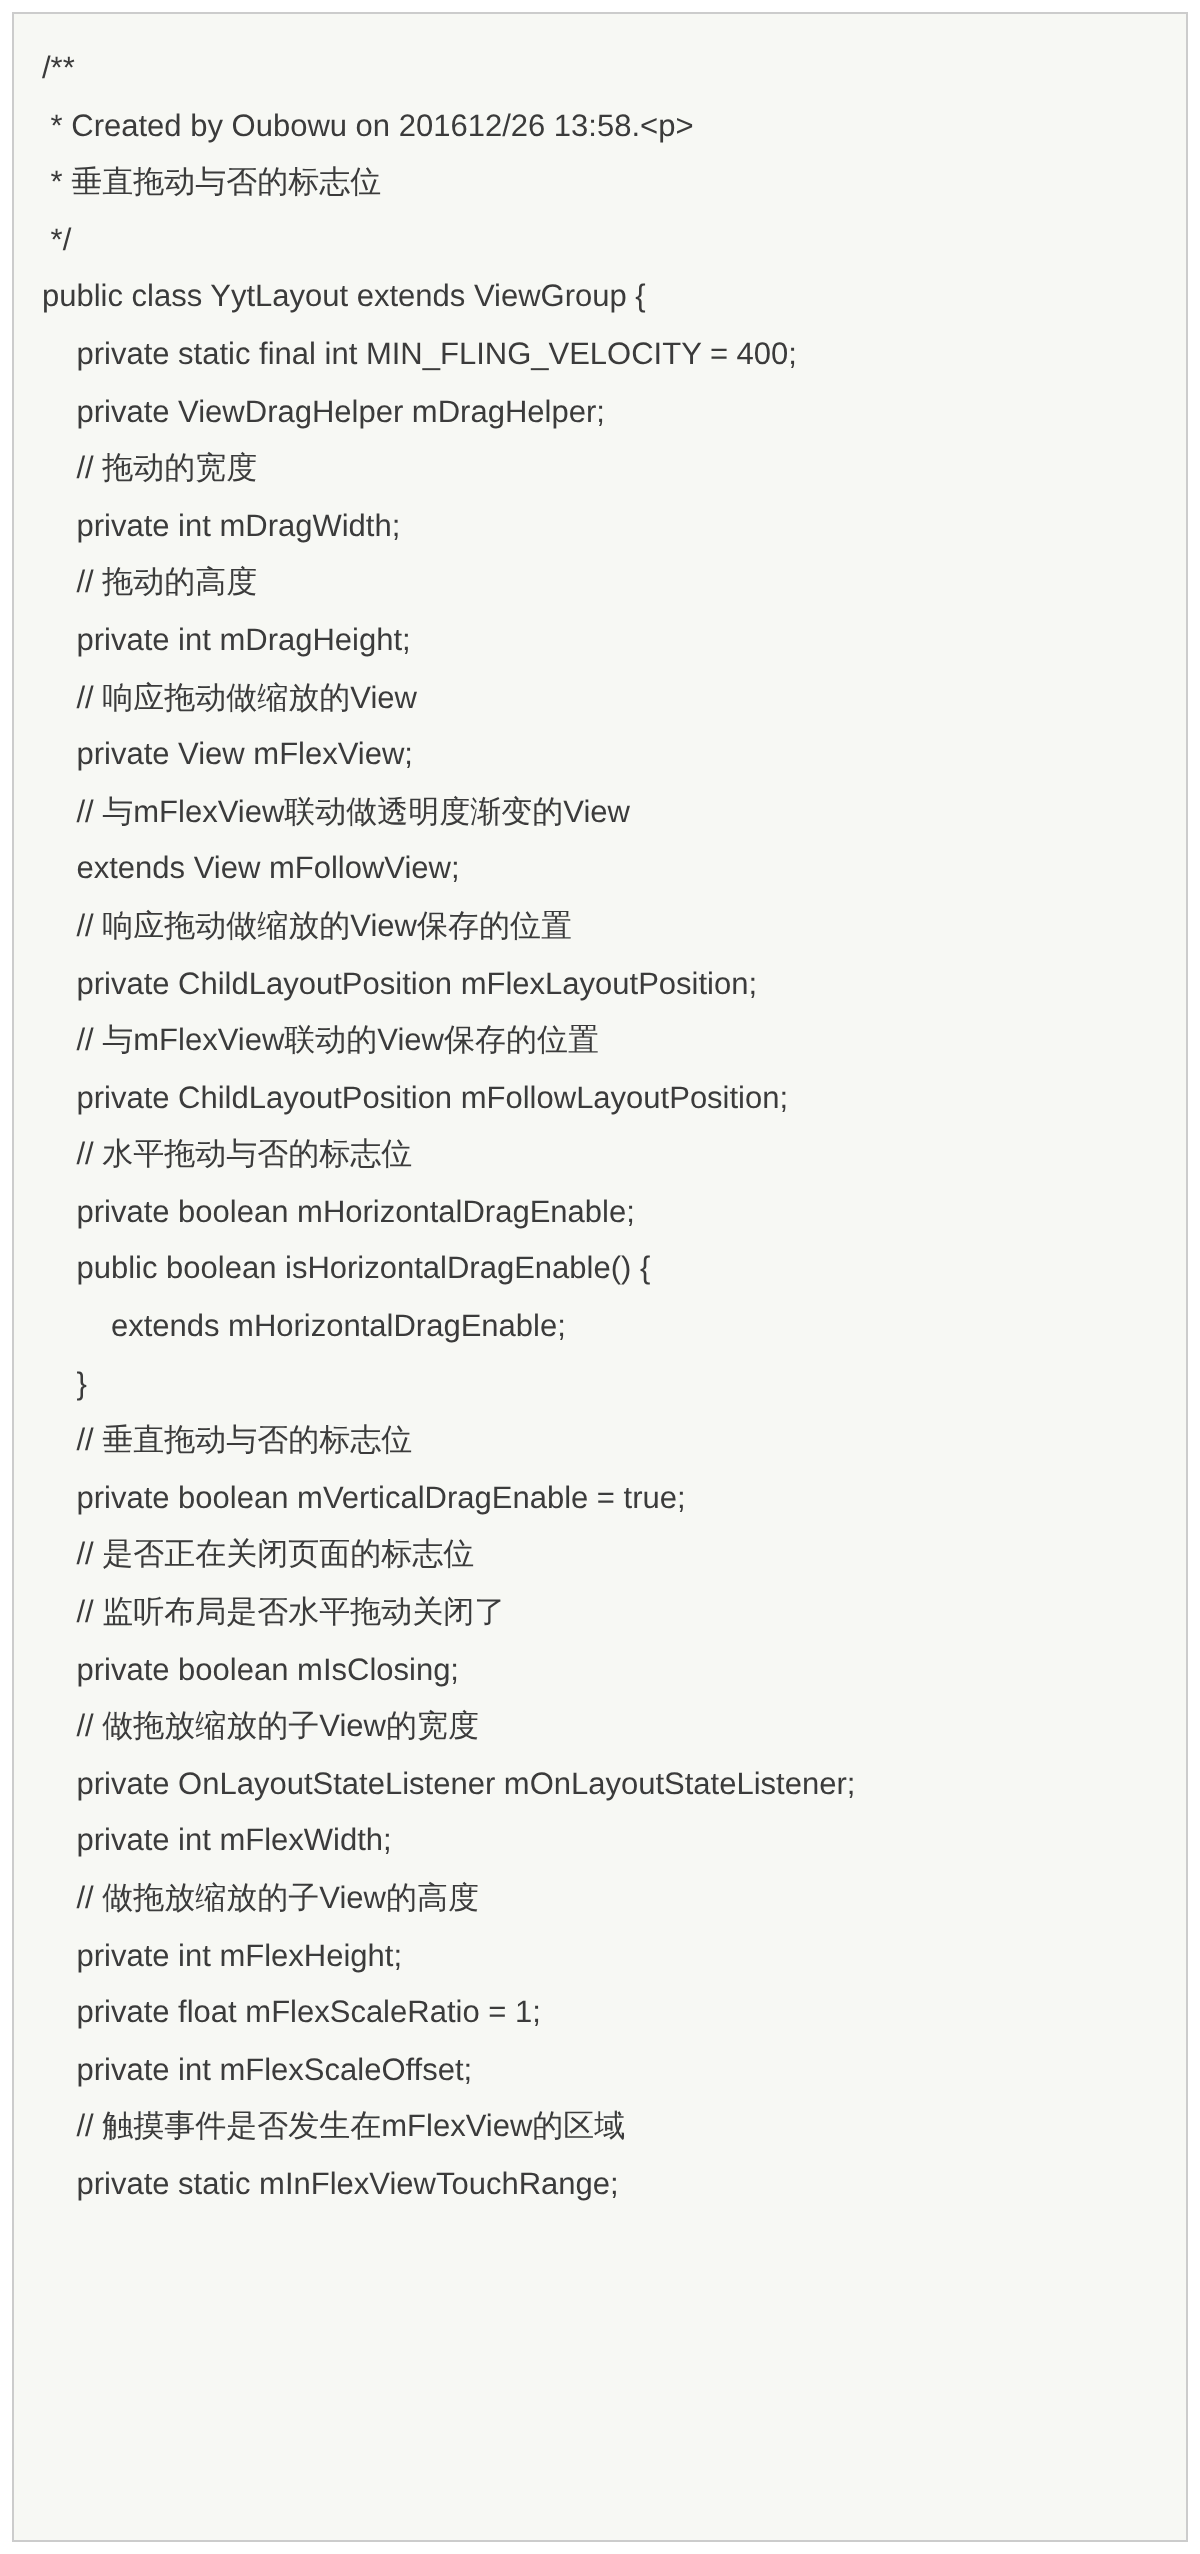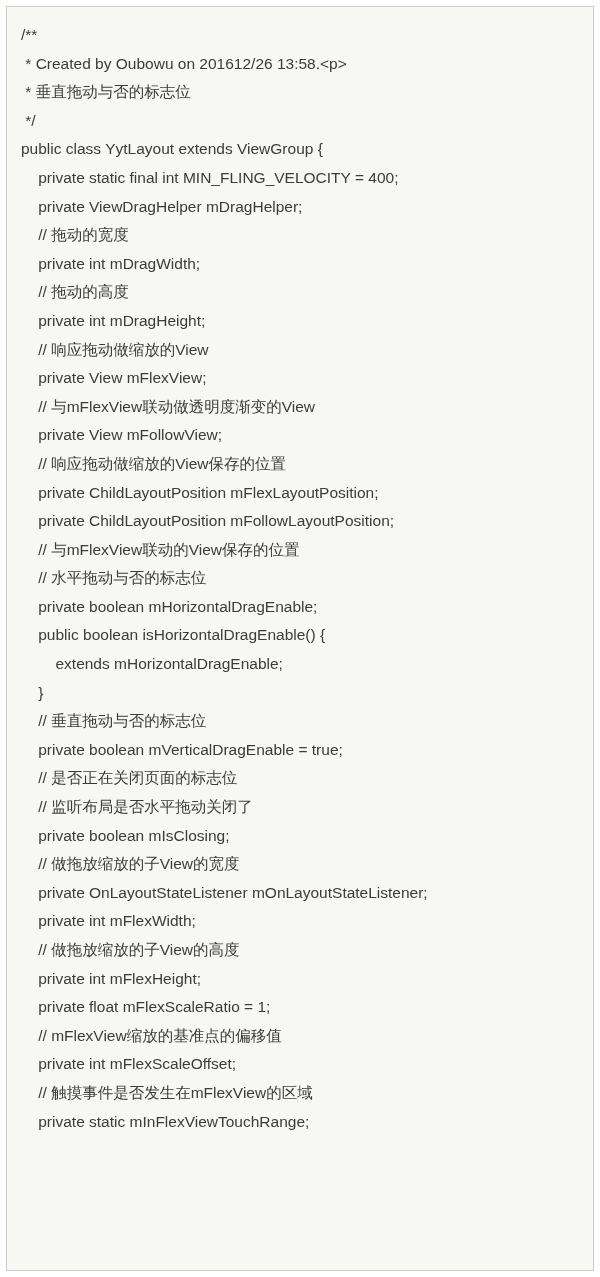--- a/index.html
+++ b/index.html
@@ -37,38 +37,37 @@
   <div class="line">public class YytLayout extends ViewGroup {</div>
   <div class="line">    private static final int MIN_FLING_VELOCITY = 400;</div>
   <div class="line">    private ViewDragHelper mDragHelper;</div>
   <div class="line">    // 拖动的宽度</div>
   <div class="line">    private int mDragWidth;</div>
   <div class="line">    // 拖动的高度</div>
   <div class="line">    private int mDragHeight;</div>
   <div class="line">    // 响应拖动做缩放的View</div>
   <div class="line">    private View mFlexView;</div>
   <div class="line">    // 与mFlexView联动做透明度渐变的View</div>
-  <div class="line">    private View mFollowView;</div>
+  <div class="line">    extends View mFollowView;</div>
   <div class="line">    // 响应拖动做缩放的View保存的位置</div>
   <div class="line">    private ChildLayoutPosition mFlexLayoutPosition;</div>
+  <div class="line">    // 与mFlexView联动的View保存的位置</div>
   <div class="line">    private ChildLayoutPosition mFollowLayoutPosition;</div>
-  <div class="line">    // 与mFlexView联动的View保存的位置</div>
   <div class="line">    // 水平拖动与否的标志位</div>
   <div class="line">    private boolean mHorizontalDragEnable;</div>
   <div class="line">    public boolean isHorizontalDragEnable() {</div>
   <div class="line">        extends mHorizontalDragEnable;</div>
   <div class="line">    }</div>
   <div class="line">    // 垂直拖动与否的标志位</div>
   <div class="line">    private boolean mVerticalDragEnable = true;</div>
   <div class="line">    // 是否正在关闭页面的标志位</div>
   <div class="line">    // 监听布局是否水平拖动关闭了</div>
   <div class="line">    private boolean mIsClosing;</div>
   <div class="line">    // 做拖放缩放的子View的宽度</div>
   <div class="line">    private OnLayoutStateListener mOnLayoutStateListener;</div>
   <div class="line">    private int mFlexWidth;</div>
   <div class="line">    // 做拖放缩放的子View的高度</div>
   <div class="line">    private int mFlexHeight;</div>
   <div class="line">    private float mFlexScaleRatio = 1;</div>
-  <div class="line">    // mFlexView缩放的基准点的偏移值</div>
   <div class="line">    private int mFlexScaleOffset;</div>
   <div class="line">    // 触摸事件是否发生在mFlexView的区域</div>
   <div class="line">    private static mInFlexViewTouchRange;</div>
 </div>
 
 </body></html>

